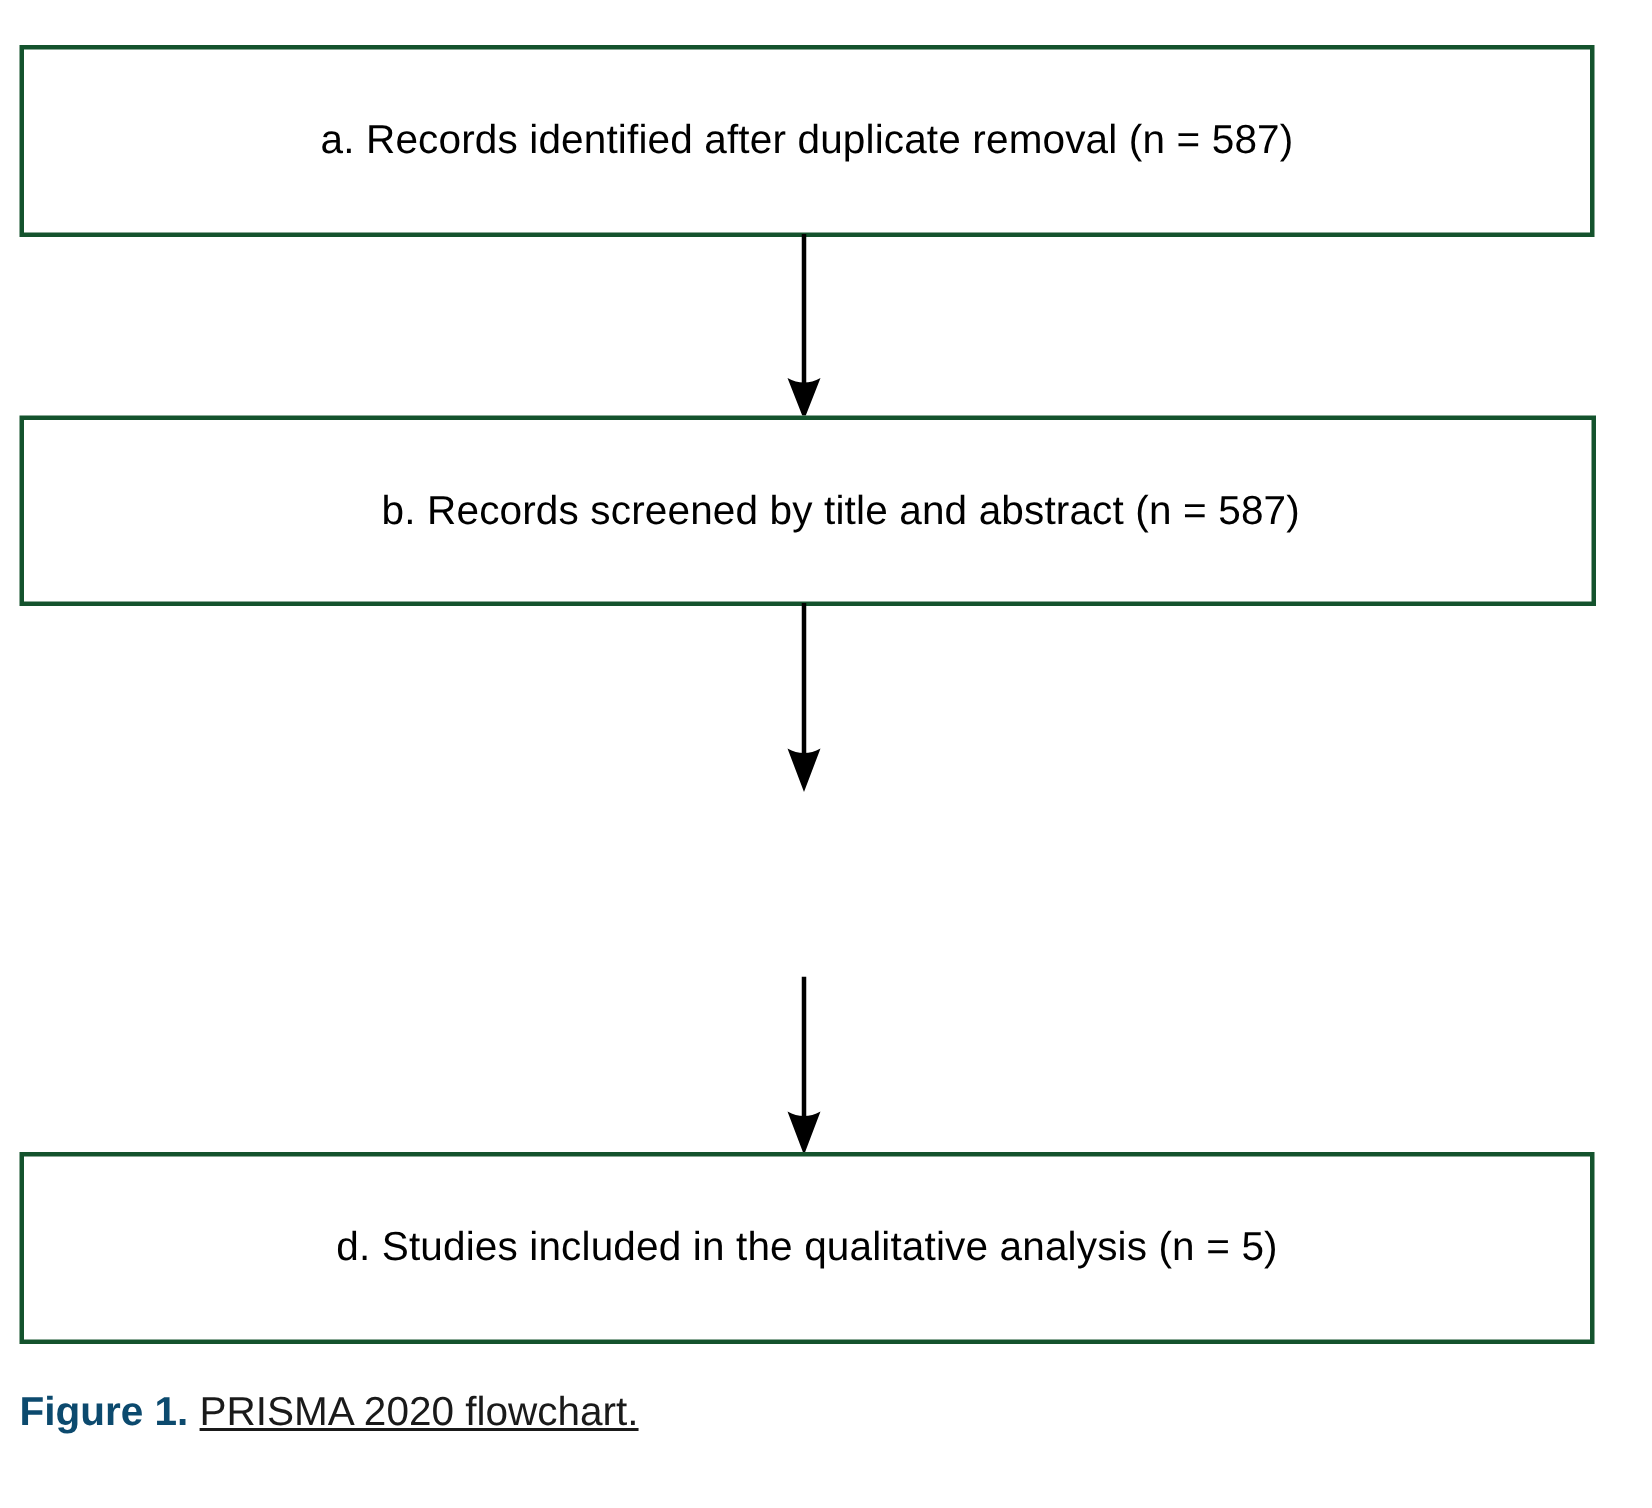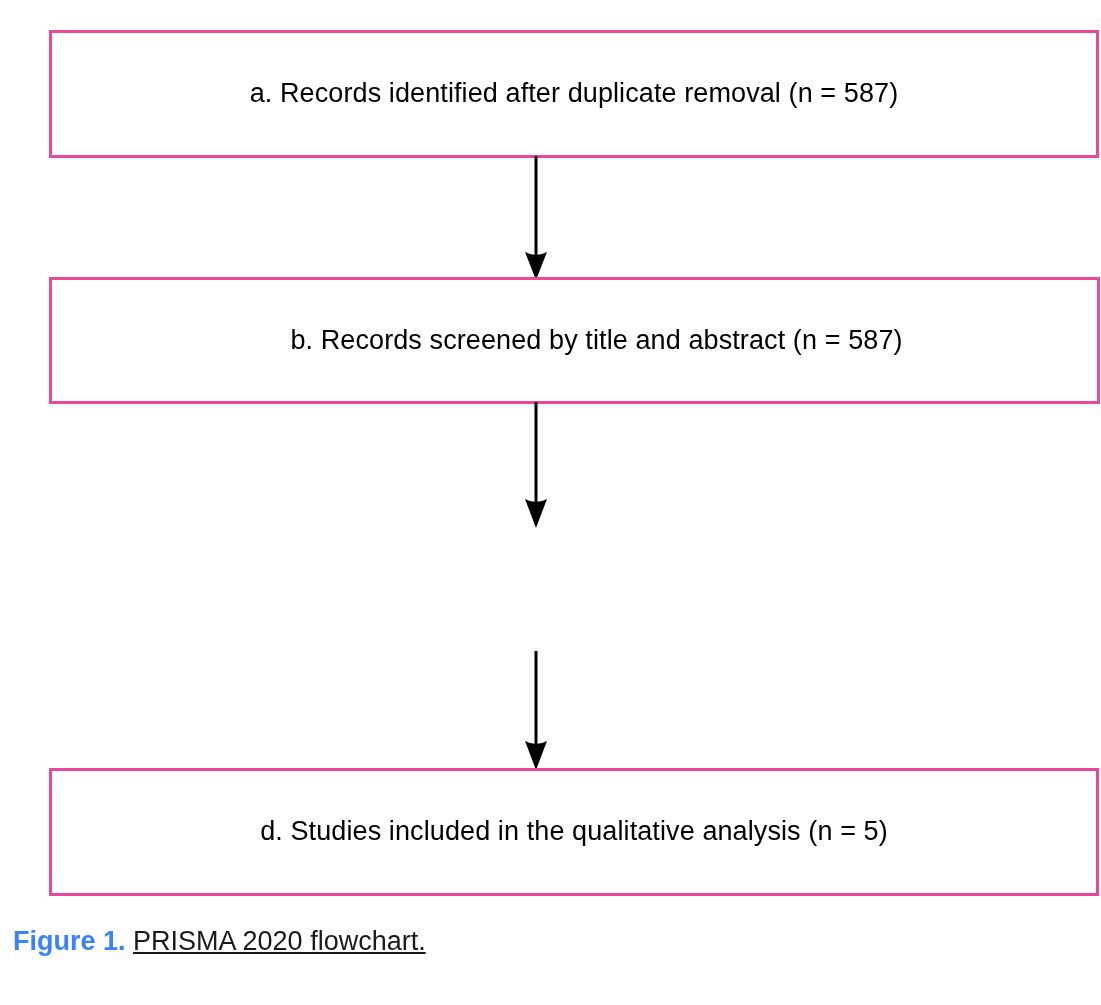--- a/index.html
+++ b/index.html
@@ -19,26 +19,25 @@
     height: 1005px;
     background: #ffffff;
     overflow: hidden;
   }
 
   
   .flow-box {
     position: absolute;
     box-sizing: border-box;
     background: #ffffff;
-    border: 3px solid #ec4899;
+    border: 3px solid #14532d;
     display: flex;
     align-items: center;
     justify-content: center;
     text-align: center;
-    margin-left: 36px;
   }
   .flow-box .box-label {
     font-size: 27px;
     line-height: 1.25;
     color: #000000;
     letter-spacing: 0.1px;
     padding: 0 18px;
     white-space: nowrap;
   }
 
@@ -65,21 +64,21 @@
     left: 13px;
     top: 924px;
     width: 1060px;
     font-size: 27px;
     line-height: 1.3;
     color: #1a1a1a;
     white-space: nowrap;
   }
   #figure-caption .caption-figure-number {
     font-weight: bold;
-    color: #3b82f6;
+    color: #0c4a6e;
   }
   #figure-caption .caption-text {
     color: #1a1a1a;
     text-decoration: underline;
   }
 </style>
 </head>
 <body>
 
 <div id="figure-root">

